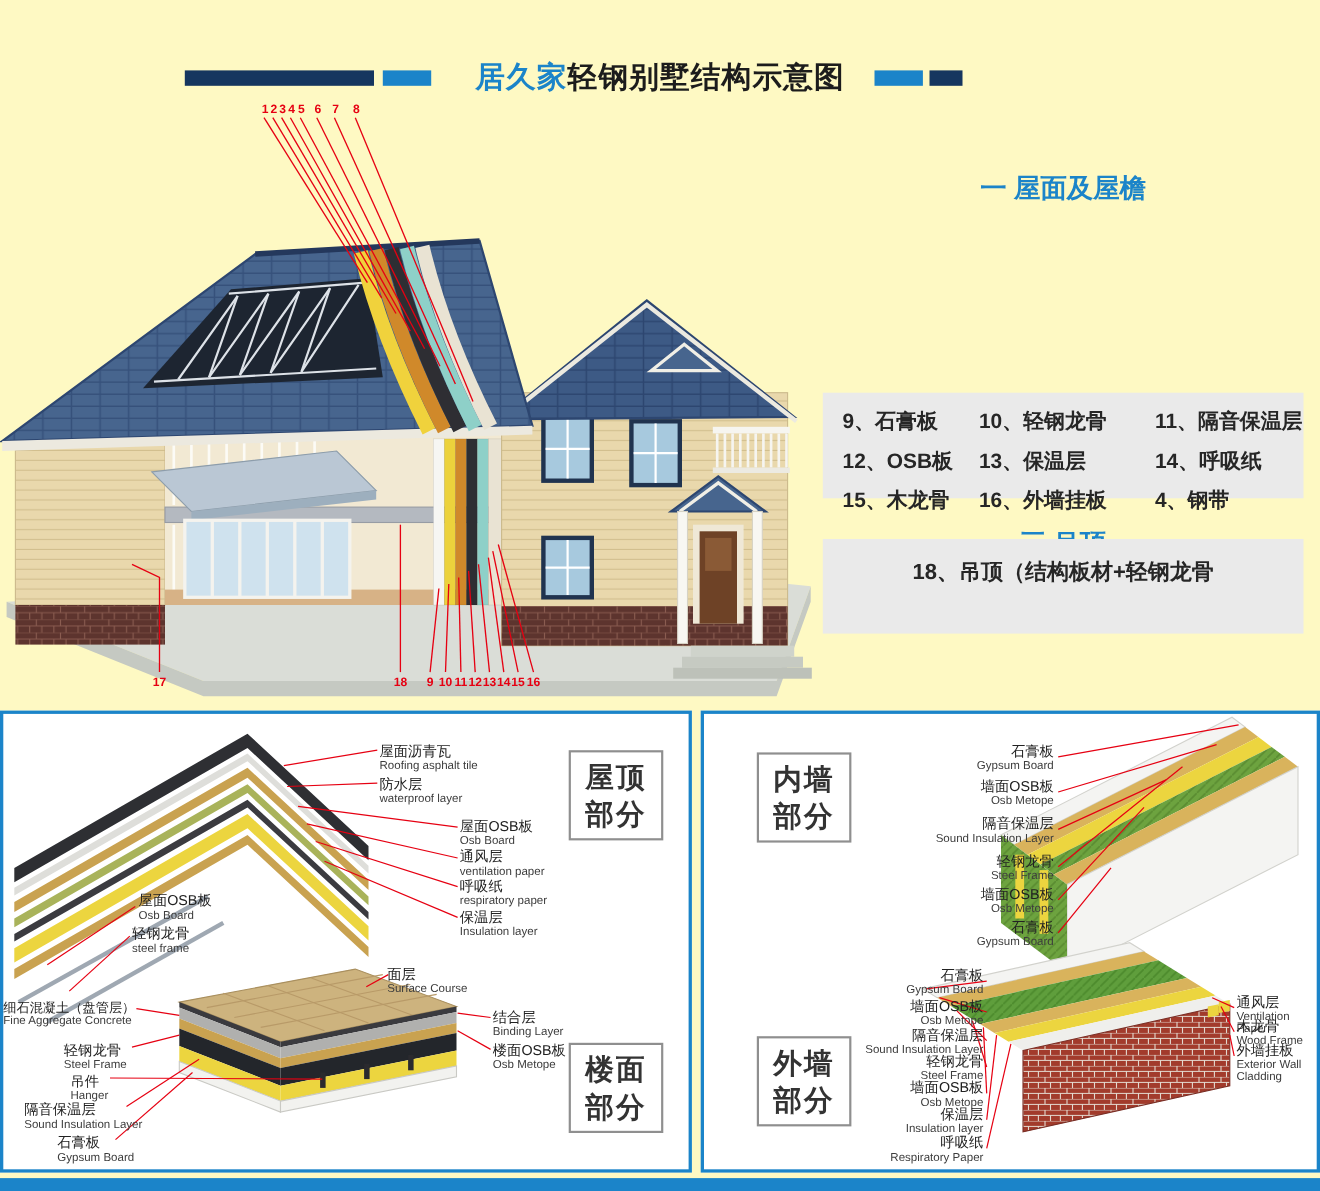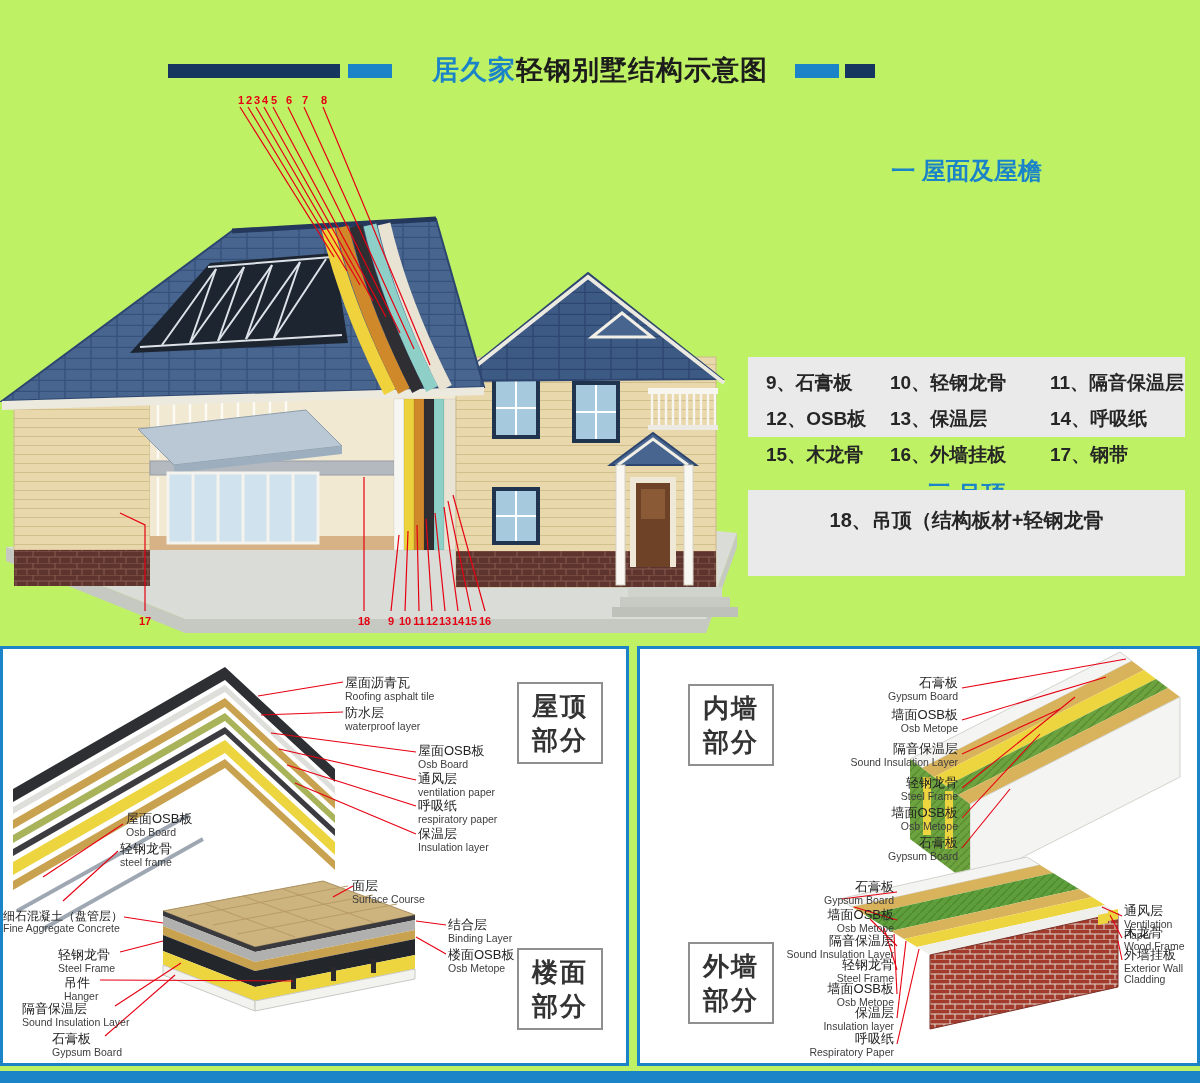--- a/index.html
+++ b/index.html
@@ -1,18 +1,18 @@
 <!DOCTYPE html>
 <html><head>
 <meta charset="utf-8">
 <style>
   *{margin:0;padding:0;box-sizing:border-box}
   html,body{background:#fff}
   body{font-family:"Liberation Sans","DejaVu Sans",sans-serif;color:#222}
-  .page{position:relative;width:1200px;height:1083px;background:#bef264;overflow:hidden}
+  .page{position:relative;width:1200px;height:1083px;background:#fef9c3;overflow:hidden}
   .abs{position:absolute}
   .bar{position:absolute;height:14px}
   .bar.dark{background:#16365f}
   .bar.blue{background:#1b84c9}
   .title{position:absolute;left:0;top:52px;width:1200px;text-align:center;font-size:27px;font-weight:700;color:#1c1c1c;letter-spacing:1px}
   .title .brand{color:#1b84c9}
   .lg-h{position:absolute;left:748px;width:437px;text-align:center;color:#1b84c9;font-size:24px;font-weight:700}
   .lg-box{position:absolute;left:748px;width:437px;background:#eaeaea;display:grid;grid-template-columns:124px 160px 1fr;row-gap:10px;padding:13px 6px 8px 18px;font-size:19px;font-weight:700;color:#262626}
   .lg-box .lg-item{white-space:nowrap}
   .lg-box3{position:absolute;left:748px;width:437px;background:#eaeaea;text-align:center;font-size:20px;font-weight:700;color:#262626;padding:12px 0;line-height:1.85}
@@ -201,30 +201,30 @@
   <span class="co" style="left:398px;top:615px">10</span>
   <span class="co" style="left:412px;top:615px">11</span>
   <span class="co" style="left:425px;top:615px">12</span>
   <span class="co" style="left:438px;top:615px">13</span>
   <span class="co" style="left:451px;top:615px">14</span>
   <span class="co" style="left:464px;top:615px">15</span>
   <span class="co" style="left:478px;top:615px">16</span>
 
   <h2 class="lg-h" style="top:155px">一 屋面及屋檐</h2>
 
-  <div class="lg-box" style="top:357px;height:80px">
+  <div class="lg-box" style="top:357px;height:96px">
     <span class="lg-item">9、石膏板</span>
     <span class="lg-item">10、轻钢龙骨</span>
     <span class="lg-item">11、隔音保温层</span>
     <span class="lg-item">12、OSB板</span>
     <span class="lg-item">13、保温层</span>
     <span class="lg-item">14、呼吸纸</span>
     <span class="lg-item">15、木龙骨</span>
     <span class="lg-item">16、外墙挂板</span>
-    <span class="lg-item">17、钢带</span>
+    <span class="lg-item">4、钢带</span>
   </div>
 
   <h2 class="lg-h" style="top:478px">三 吊顶</h2>
   <div class="lg-box3" style="top:490px;height:86px">
     <span style="display:block">18、吊顶（结构板材+轻钢龙骨</span>
   </div>
 
   <div class="panel" style="left:0;top:646px;width:629px;height:420px">
     <svg class="abs" style="left:0;top:0" width="623" height="414" viewBox="0 0 623 414">
       <g>

